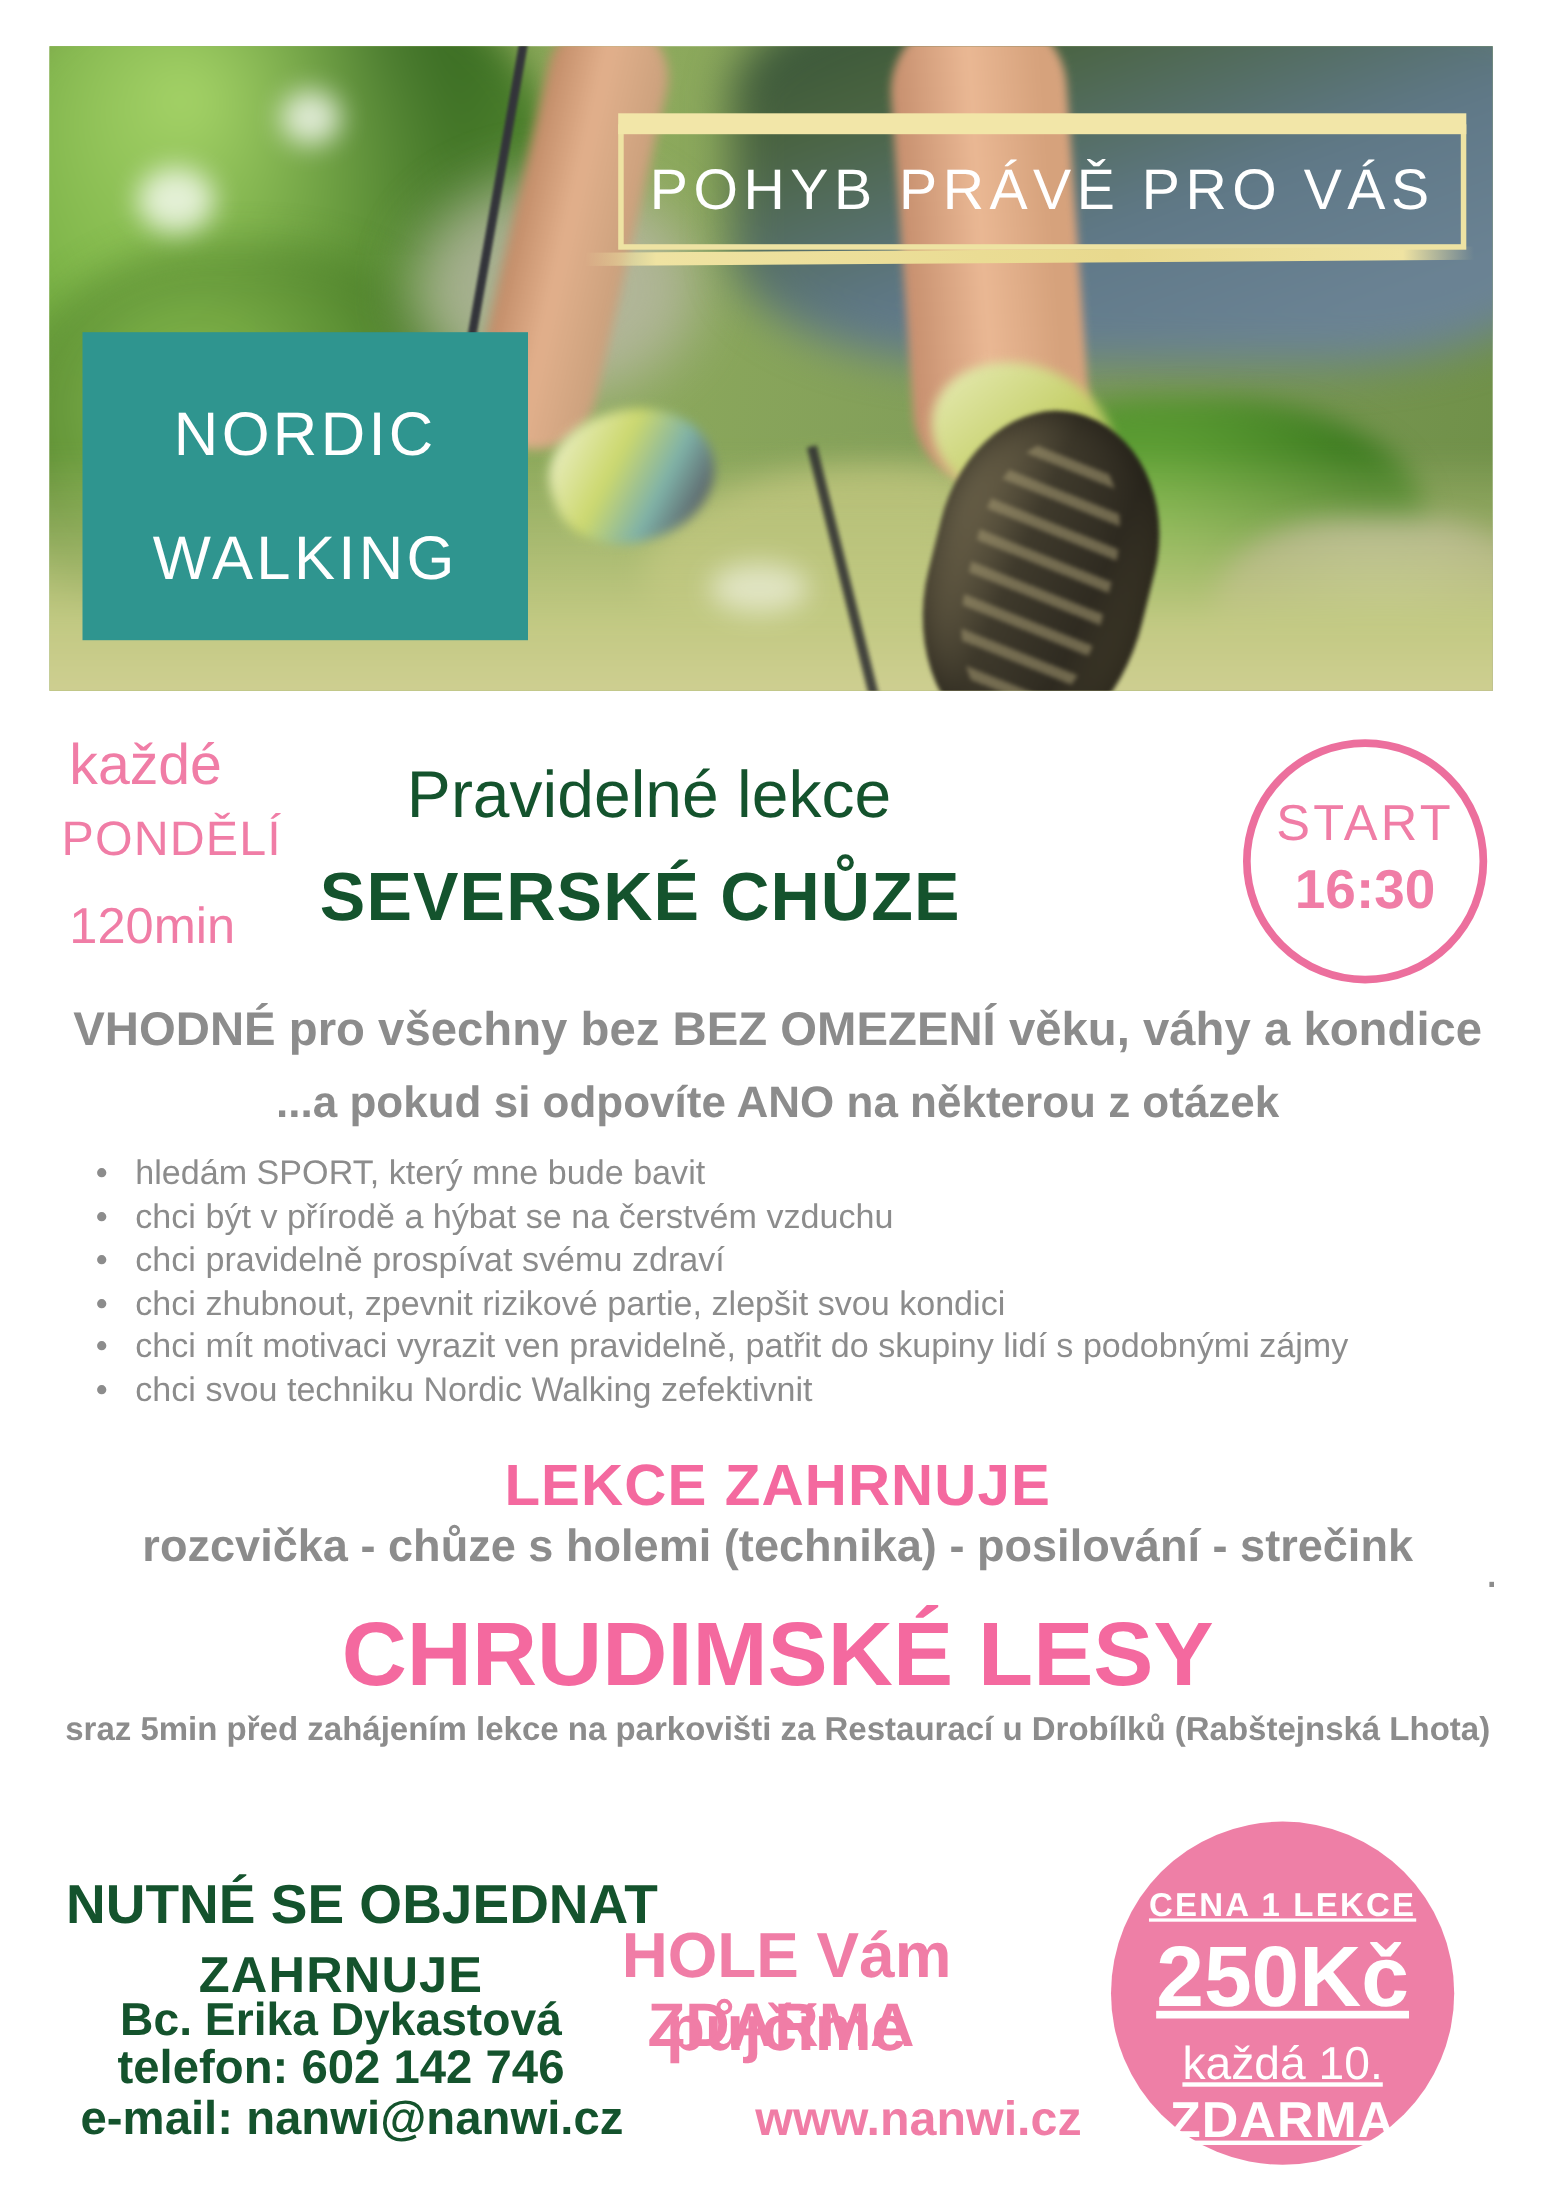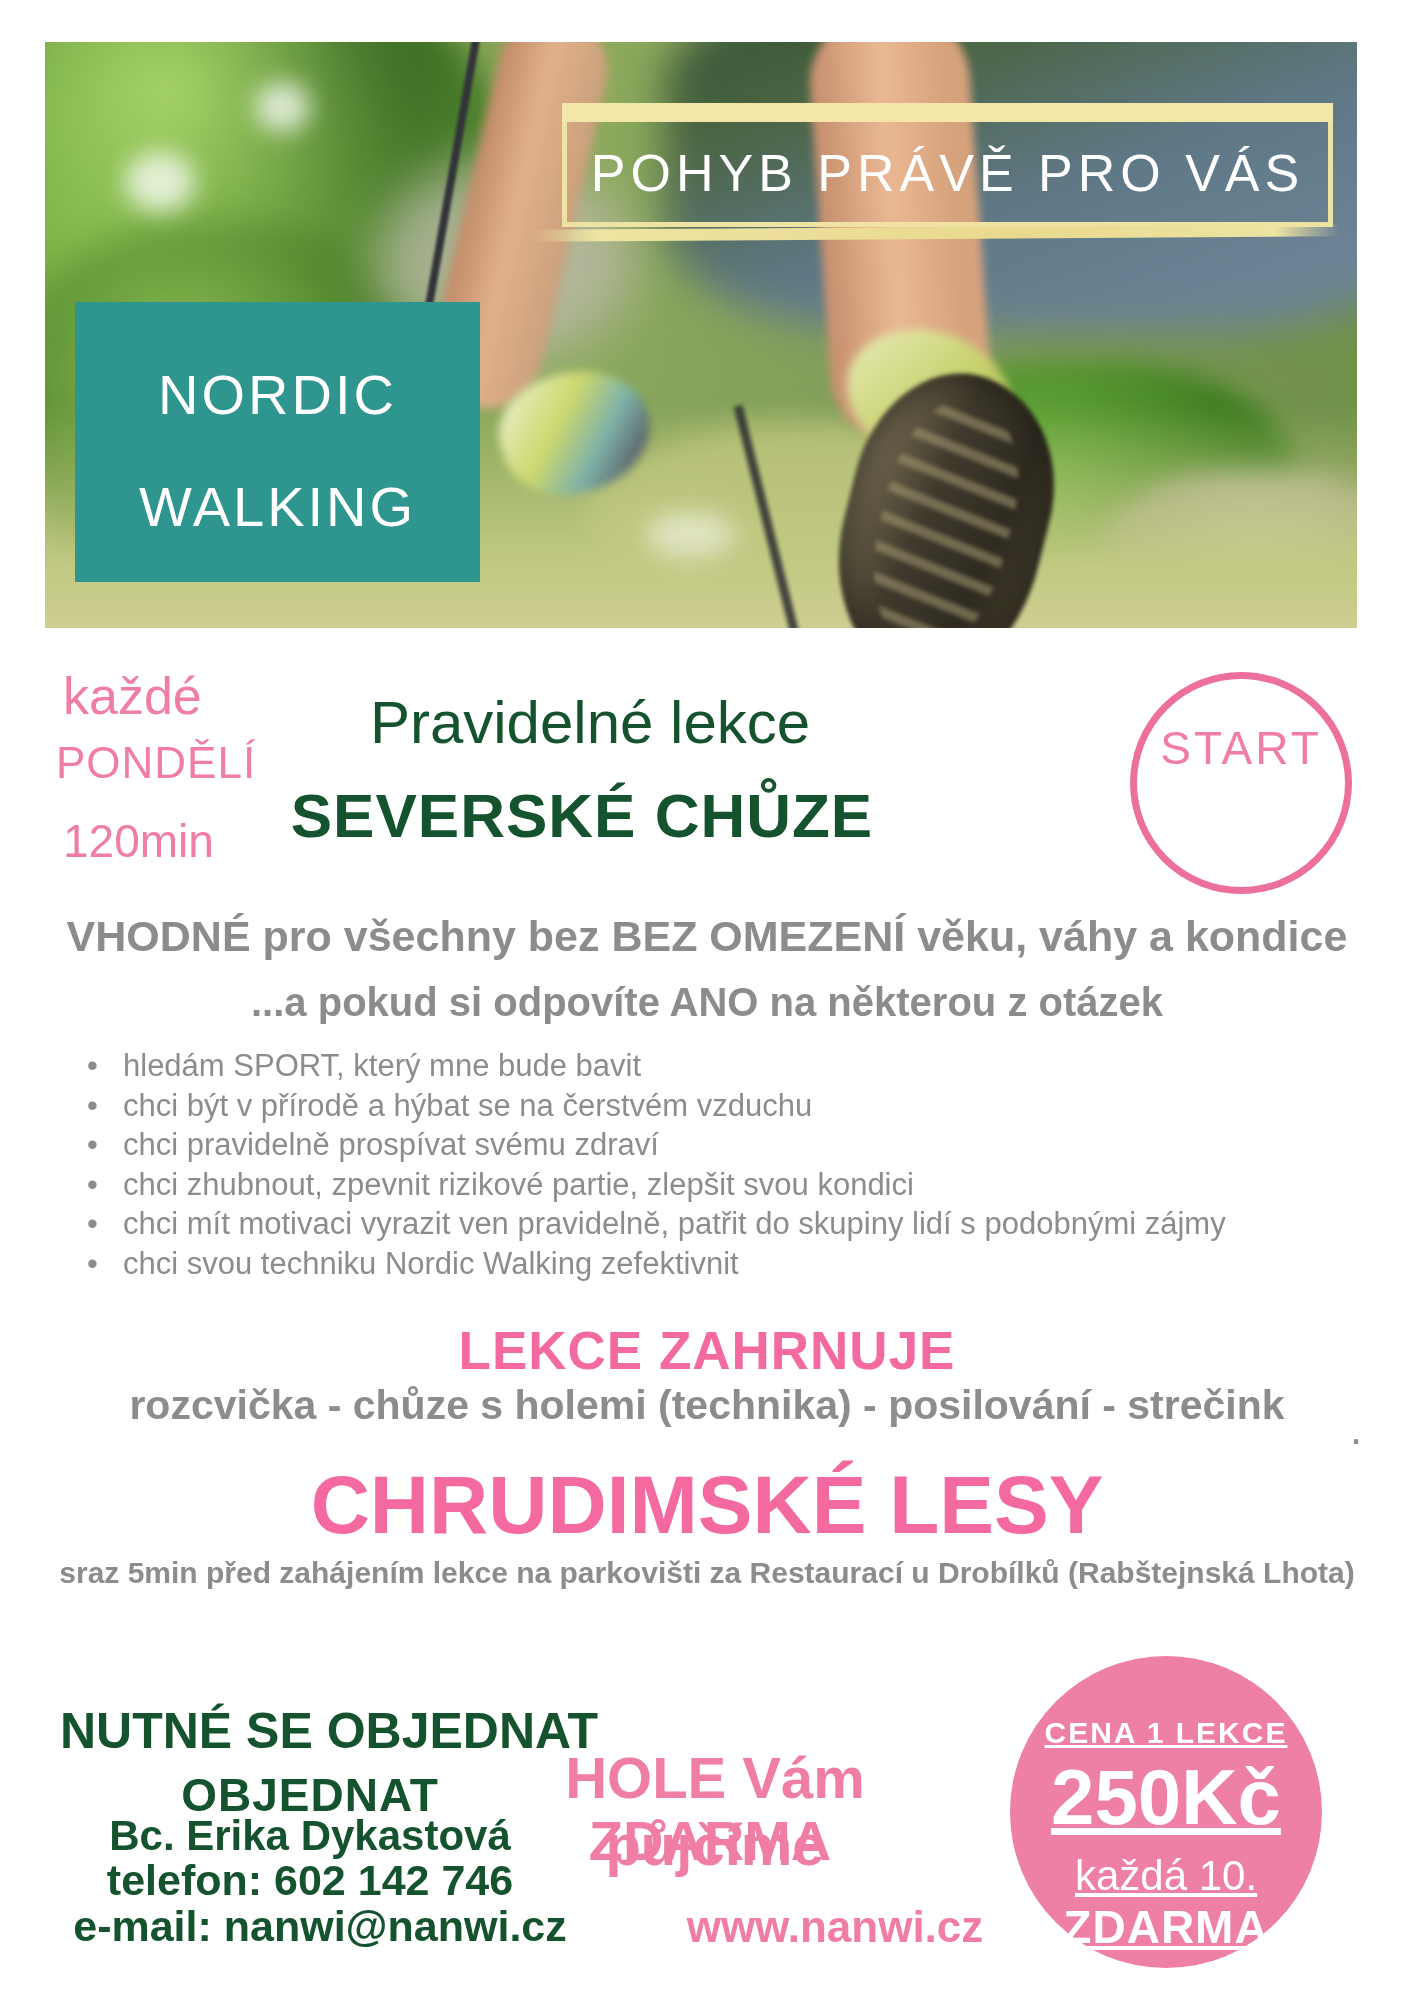--- a/index.html
+++ b/index.html
@@ -152,20 +152,21 @@
 
   <div class="abs pink schedule-every">každé</div>
   <div class="abs pink schedule-day">PONDĚLÍ</div>
   <div class="abs pink schedule-duration">120min</div>
 
   <div class="abs teal center title1">Pravidelné lekce</div>
   <div class="abs teal center title2">SEVERSKÉ CHŮZE</div>
 
   <div class="abs start-circle">
     <div class="start-label">START</div>
+    <div class="start-time">16:30</div>
   </div>
 
   <div class="abs gray center suit1">VHODNÉ pro všechny bez BEZ OMEZENÍ věku, váhy a kondice</div>
   <div class="abs gray center suit2">...a pokud si odpovíte ANO na některou z otázek</div>
 
   <ul class="abs questions">
     <li>hledám SPORT, který mne bude bavit</li>
     <li>chci být v přírodě a hýbat se na čerstvém vzduchu</li>
     <li>chci pravidelně prospívat svému zdraví</li>
     <li>chci zhubnout, zpevnit rizikové partie, zlepšit svou kondici</li>
@@ -174,21 +175,21 @@
   </ul>
 
   <div class="abs center lesson-heading">LEKCE ZAHRNUJE</div>
   <div class="abs gray center lesson-content">rozcvička - chůze s holemi (technika) - posilování - strečink</div>
   <span class="abs gray stray-dot">.</span>
 
   <div class="abs center location-heading">CHRUDIMSKÉ LESY</div>
   <div class="abs gray center location-meeting">sraz 5min před zahájením lekce na parkovišti za Restaurací u Drobílků (Rabštejnská Lhota)</div>
 
   <div class="abs teal booking-heading">NUTNÉ SE OBJEDNAT</div>
-  <div class="abs teal center contact-heading">OBJEDNAT</div>
+  <div class="abs teal center contact-heading">ZAHRNUJE</div>
   <div class="abs teal center contact-name">Bc. Erika Dykastová</div>
   <div class="abs teal center contact-phone">telefon: 602 142 746</div>
   <div class="abs teal center contact-email">e-mail: nanwi@nanwi.cz</div>
 
   <div class="abs pink center rental1">HOLE Vám půjčíme</div>
   <div class="abs pink center rental2">ZDARMA</div>
 
   <div class="abs pink center website">www.nanwi.cz</div>
 
   <div class="abs price-circle">

